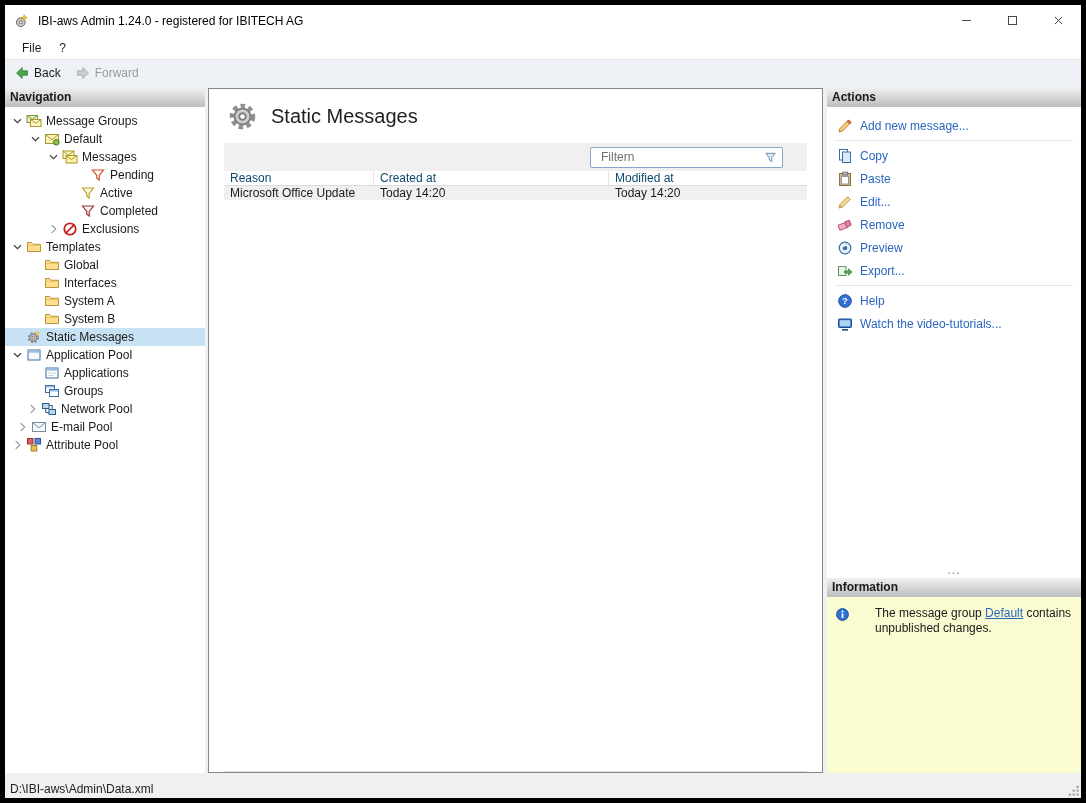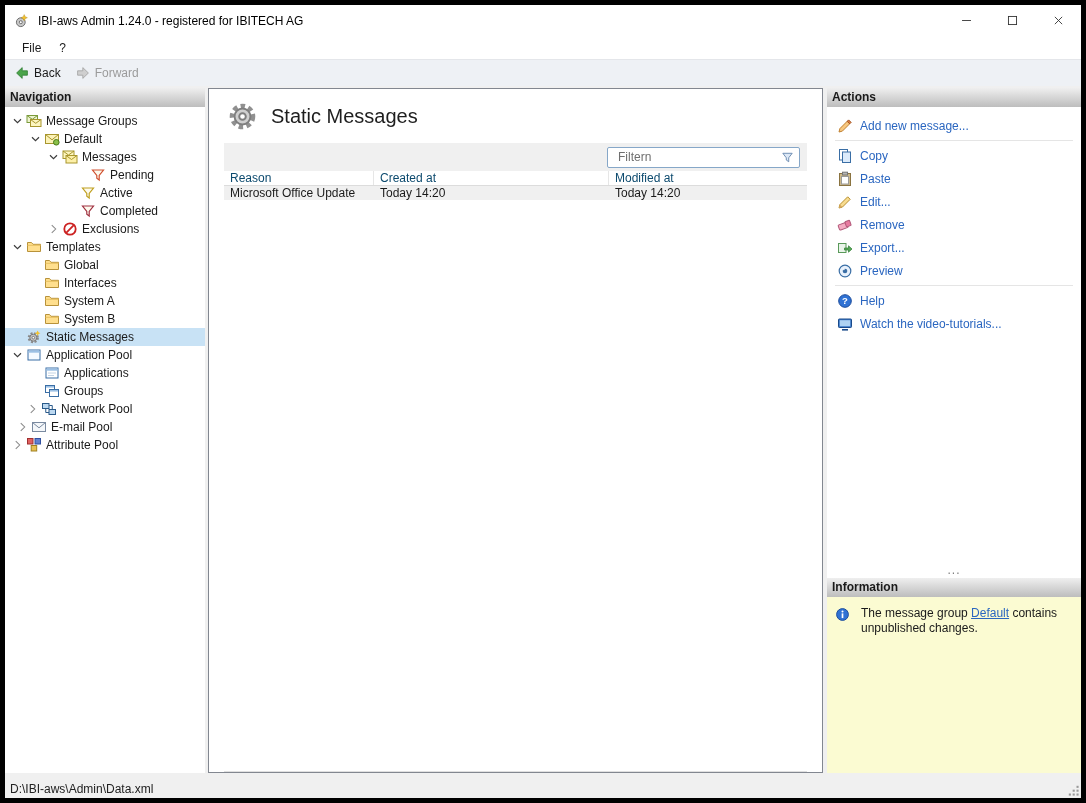--- a/index.html
+++ b/index.html
@@ -38,21 +38,21 @@
   .expander { width:17px; height:14px; flex:0 0 17px; display:inline-flex; }
   .icon16 { width:16px; height:16px; flex:0 0 16px; display:inline-flex; margin-right:4px; }
   .tree-label { padding-right:4px; }
 
   
   .main-panel { flex:1; min-width:0; background:#ffffff; border:1px solid #828790; margin-right:4px; display:flex; flex-direction:column; }
   .main-header { display:flex; align-items:center; gap:13px; padding:12px 16px 11px 18px; }
   .big-gear { width:31px; height:31px; flex:0 0 31px; }
   .main-title { font-size:20px; color:#1e1e1e; }
   .table-wrap { margin:0 15px; flex:1; display:flex; flex-direction:column; border-bottom:1px solid #e0e0e0; min-height:0; }
-  .filter-band { flex:0 0 28px; background:#f0f0f0; display:flex; align-items:center; justify-content:flex-end; padding-right:7px; }
+  .filter-band { flex:0 0 28px; background:#f0f0f0; display:flex; align-items:center; justify-content:flex-end; padding-right:24px; }
   .filter-box { width:193px; height:21px; background:#ffffff; border:1px solid #86a7c8; border-radius:2px; display:flex; align-items:center; padding:0 4px 0 2px; }
   .filter-box input { flex:1; min-width:0; border:none; outline:none; background:transparent; font:12px "Liberation Sans", sans-serif; color:#555; padding-left:8px; }
   .filter-box input::placeholder { color:#6f6f6f; opacity:1; }
   .filter-funnel { width:15px; height:15px; flex:0 0 15px; }
   .thead { display:flex; flex:0 0 26px; background:#ffffff; border-bottom:1px solid #dcdcdc; }
   .th { display:flex; align-items:center; padding-left:6px; border-right:1px solid #e6e6e6; color:#0c4a6e; }
   .trow { display:flex; flex:0 0 21px; background:#f0f0f0; }
   .td { display:flex; align-items:center; padding-left:6px; }
   .col0 { width:150px; flex:0 0 150px; }
   .col1 { width:235px; flex:0 0 235px; }
@@ -60,21 +60,21 @@
 
   
   .right-col { width:254px; flex:0 0 254px; display:flex; flex-direction:column; }
   .actions-panel { flex:0 0 490px; background:#ffffff; display:flex; flex-direction:column; }
   .actions-list { padding-top:7px; }
   .action-item { height:23px; display:flex; align-items:center; gap:7px; padding-left:10px; cursor:pointer; }
   .action-label { color:#2a66c0; }
   .action-sep { height:1px; background:#e5e5e5; margin:3px 8px; }
   .splitter-dots { margin-top:auto; text-align:center; color:#7d7d7d; height:12px; line-height:8px; letter-spacing:1px; cursor:row-resize; }
   .info-panel { flex:1; display:flex; flex-direction:column; min-height:0; }
-  .info-body { flex:1; background:#fbfbd2; padding:9px 8px; display:flex; gap:11px; align-items:flex-start; }
+  .info-body { flex:1; background:#fbfbd2; padding:9px 8px; display:flex; gap:25px; align-items:flex-start; }
   .info-ic { width:15px; height:15px; flex:0 0 15px; margin-top:1px; }
   .info-text { width:218px; line-height:1.25; color:#1a1a1a; }
   .info-link { color:#2a66c0; text-decoration:underline; cursor:pointer; }
 
   
   .statusbar { flex:0 0 18px; background:#f0f0f0; display:flex; align-items:center; padding-left:5px; position:relative; color:#222; }
   .resize-grip { position:absolute; right:1px; bottom:1px; width:14px; height:14px; }
 </style>
 </head>
 <body>
@@ -450,35 +450,35 @@
                 <svg viewBox="0 0 16 16" width="100%" height="100%">
                   <rect x="1.5" y="6.5" width="9" height="5.5" rx="1" transform="rotate(-20 6 9)" fill="#f4aac2" stroke="#b05878"></rect>
                   <rect x="8.5" y="3.8" width="5" height="5.5" rx="1" transform="rotate(-20 11 6.5)" fill="#e87aa0" stroke="#b05878"></rect>
                 </svg>
               </span>
               <span class="action-label">Remove</span>
             </div>
             <div class="action-item">
               <span class="icon16" style="margin-right: 0px;">
                 <svg viewBox="0 0 16 16" width="100%" height="100%">
-                  <rect x="1.5" y="3.5" width="7.5" height="9" fill="#eaf4ea" stroke="#5a9a5a"></rect>
-                  <path d="M7.5 8h4V5.8l3.5 3.2-3.5 3.2V10h-4z" fill="#58a858" stroke="#2e7d32" stroke-width="0.7"></path>
-                </svg>
-              </span>
-              <span class="action-label">Export...</span>
-            </div>
-            <div class="action-item">
-              <span class="icon16" style="margin-right: 0px;">
-                <svg viewBox="0 0 16 16" width="100%" height="100%">
                   <circle cx="8" cy="8" r="5.8" fill="#e8f1fc" stroke="#3a6ea5" stroke-width="1.2"></circle>
                   <circle cx="8" cy="8" r="2.3" fill="#3a6ea5"></circle>
                   <circle cx="6.8" cy="6.2" r="1" fill="#fff" opacity="0.8"></circle>
                 </svg>
               </span>
               <span class="action-label">Preview</span>
+            </div>
+            <div class="action-item">
+              <span class="icon16" style="margin-right: 0px;">
+                <svg viewBox="0 0 16 16" width="100%" height="100%">
+                  <rect x="1.5" y="3.5" width="7.5" height="9" fill="#eaf4ea" stroke="#5a9a5a"></rect>
+                  <path d="M7.5 8h4V5.8l3.5 3.2-3.5 3.2V10h-4z" fill="#58a858" stroke="#2e7d32" stroke-width="0.7"></path>
+                </svg>
+              </span>
+              <span class="action-label">Export...</span>
             </div>
             <div class="action-sep"></div>
             <div class="action-item">
               <span class="icon16" style="margin-right: 0px;">
                 <svg viewBox="0 0 16 16" width="100%" height="100%">
                   <circle cx="8" cy="8" r="6.3" fill="#2f72d4" stroke="#1a4a9a"></circle>
                   <text x="8" y="11.2" font-size="9.5" font-weight="bold" fill="#fff" text-anchor="middle" font-family="Liberation Sans, sans-serif">?</text>
                 </svg>
               </span>
               <span class="action-label">Help</span>

